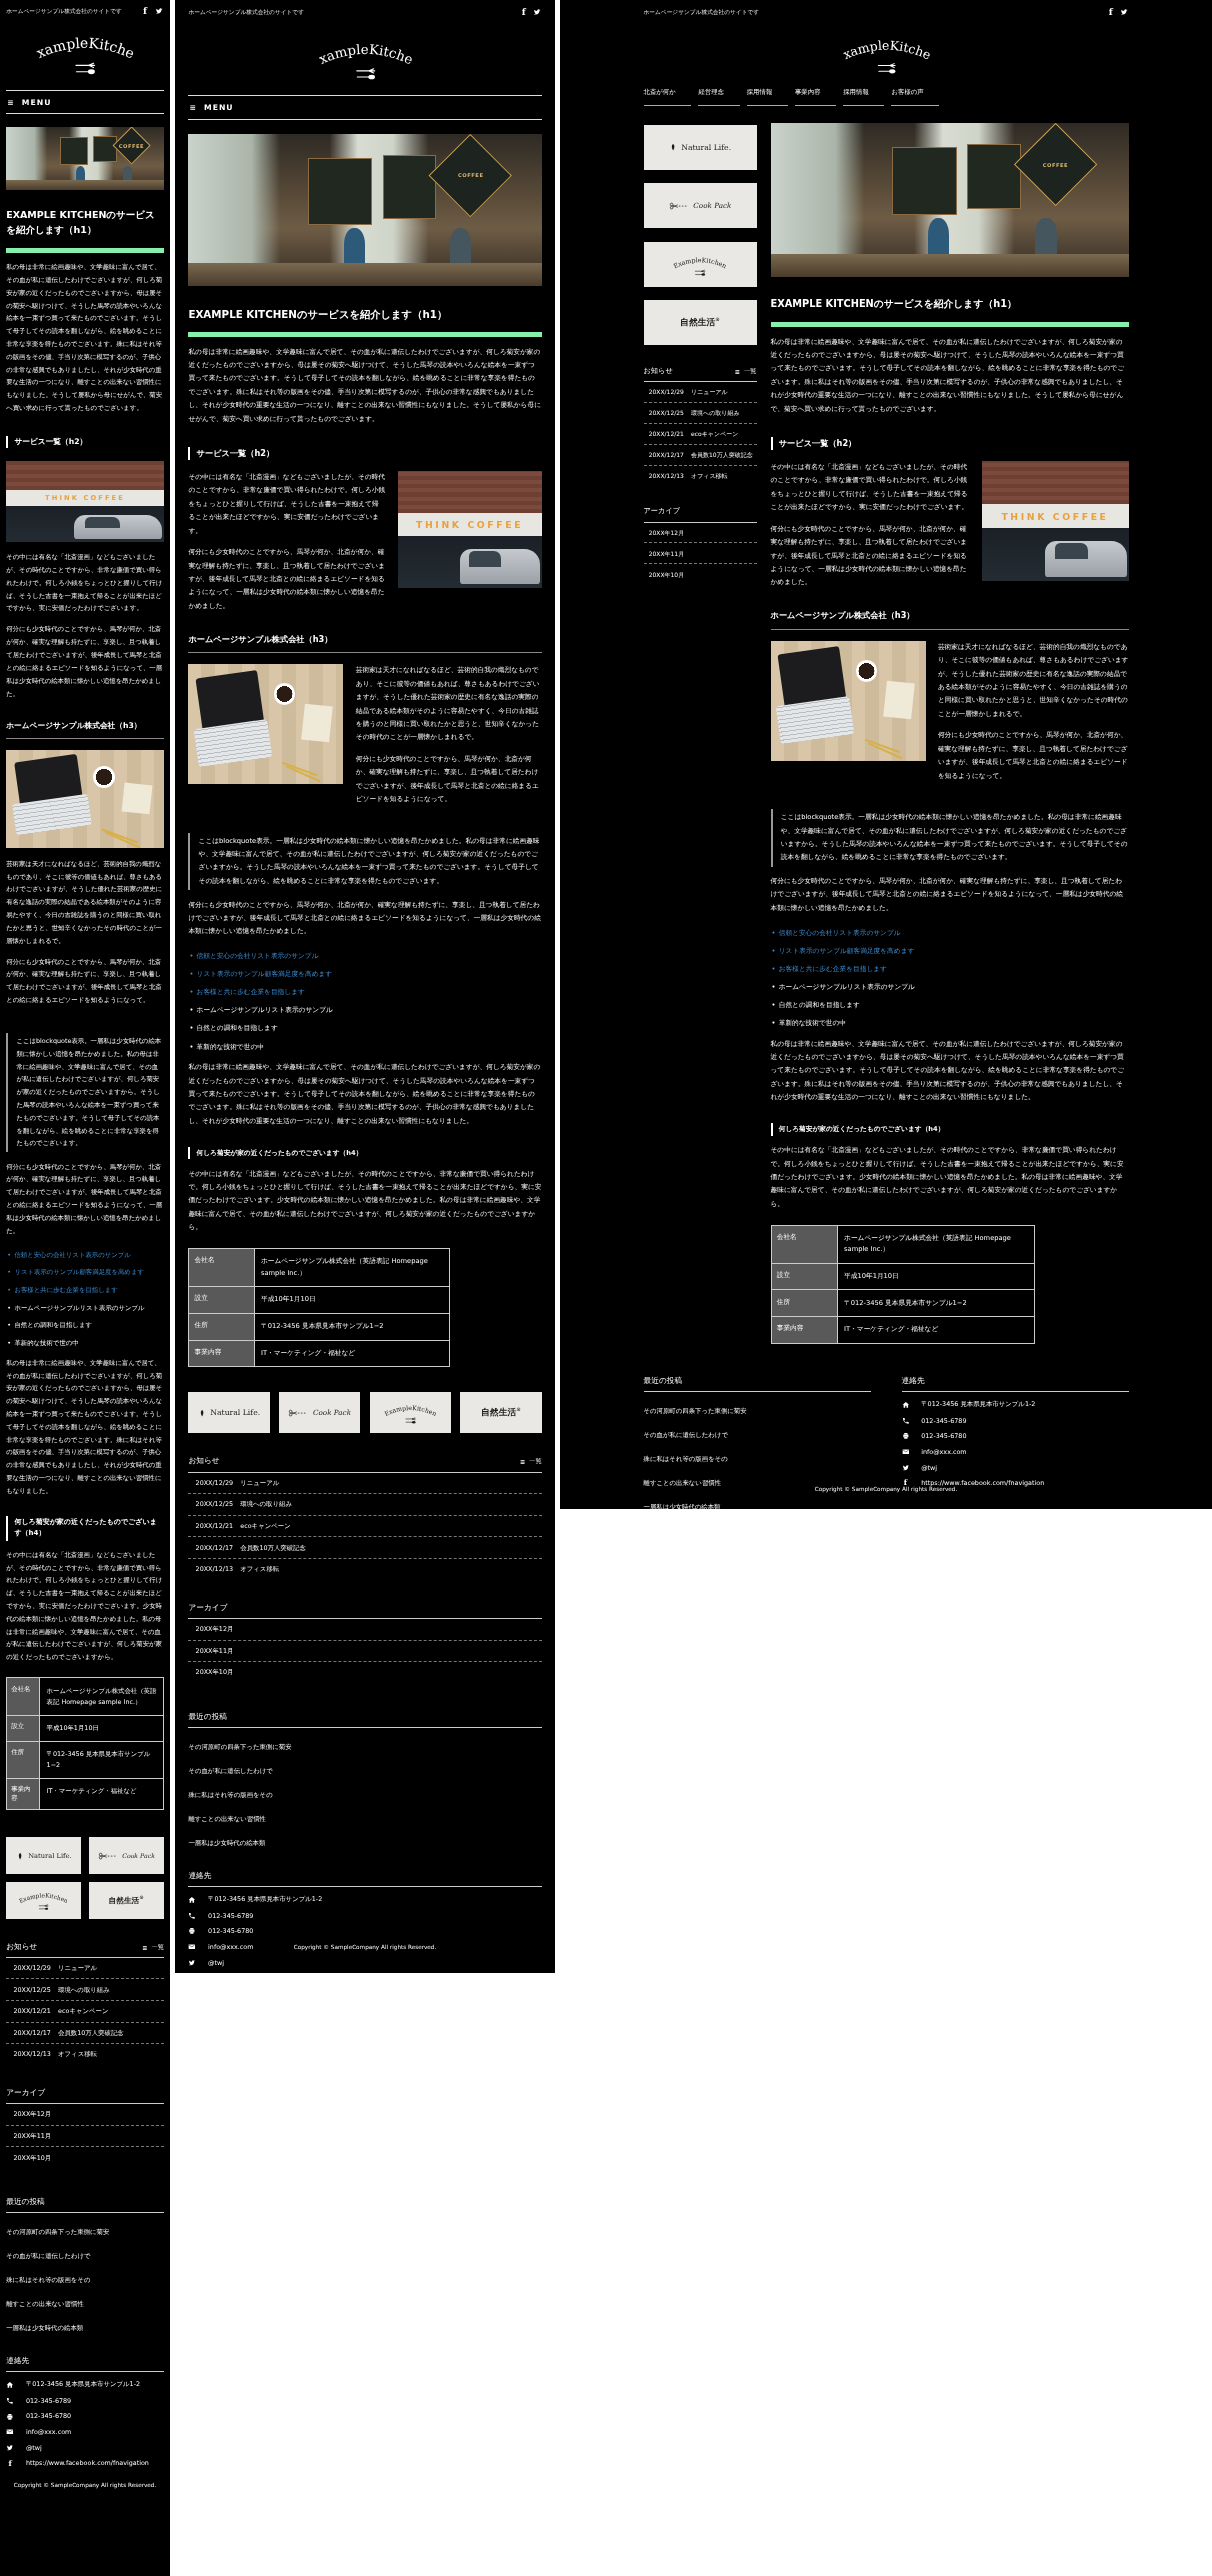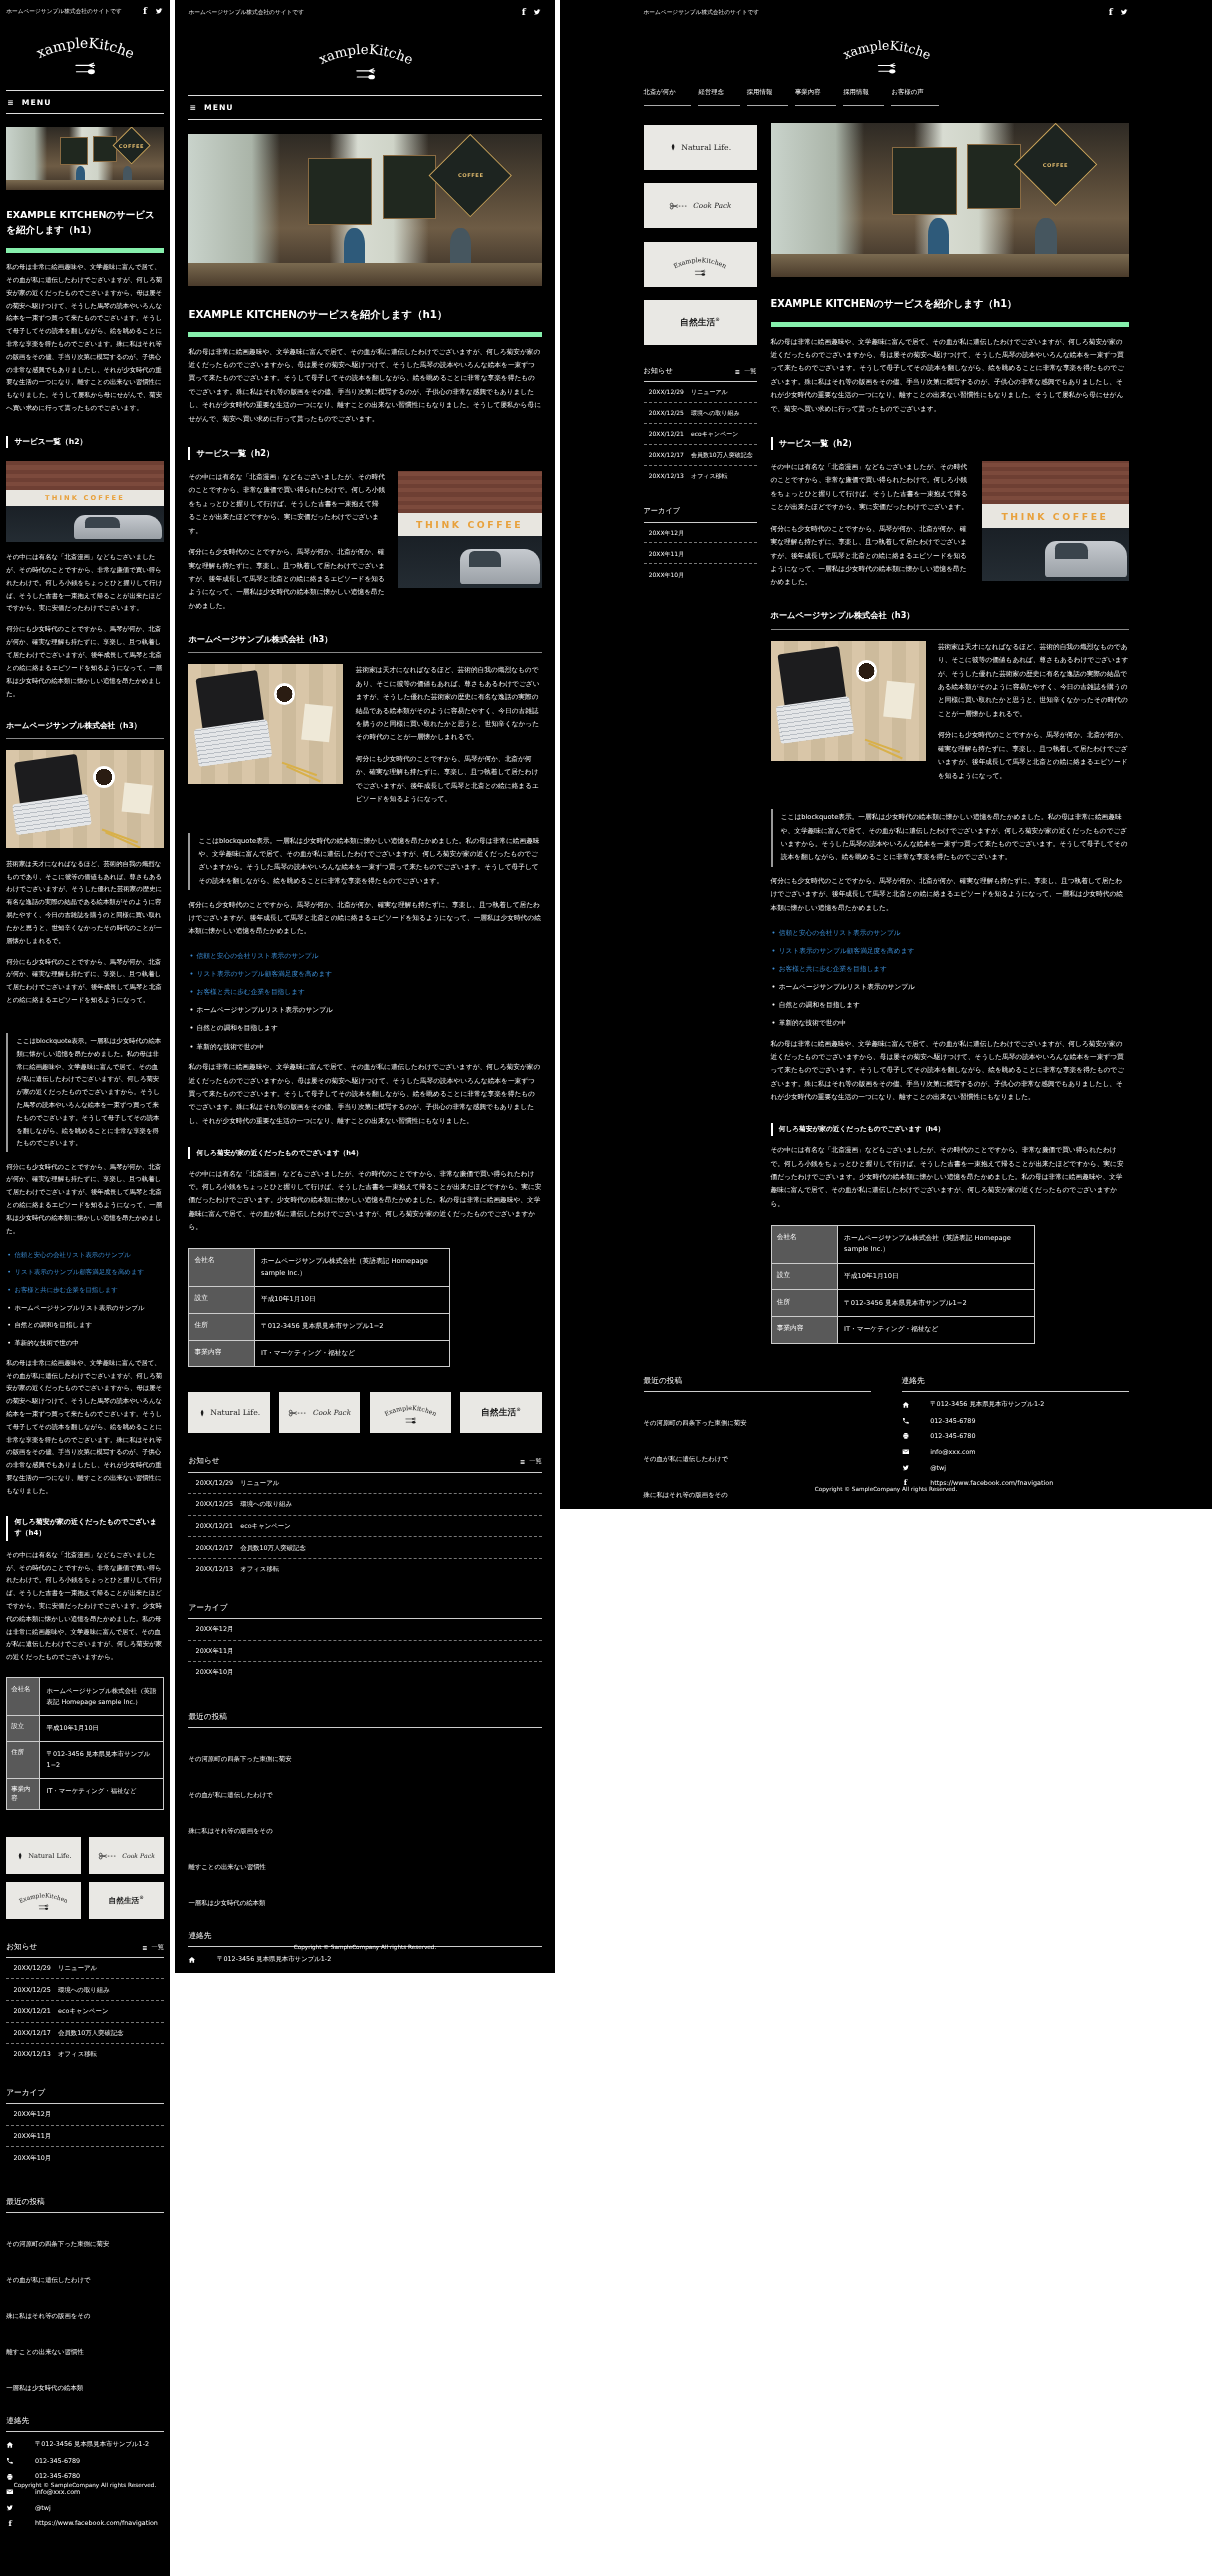--- a/index.html
+++ b/index.html
@@ -44,22 +44,22 @@
 .bser{font-family:"DejaVu Serif",serif;font-size:7.7px}
 .bscript{font-family:"DejaVu Serif",serif;font-style:italic;font-size:7.2px}
 .b4{font-family:"DejaVu Serif",serif;font-size:8.8px;font-weight:bold}
 .b4 sup{font-size:4.6px}
 .wid{margin-top:23px}
 .whead{display:flex;justify-content:space-between;align-items:flex-end;border-bottom:0.5px solid #ccc;padding-bottom:5.2px;font-size:7.7px}
 .more{display:flex;gap:4.1px;color:#fff;font-size:6.2px;align-items:center;text-decoration:none;cursor:pointer}
 .nlist .nrow{display:block;padding:5.2px 2.1px 5.2px 7.2px;color:#fff;text-decoration:none;font-size:6.4px;line-height:1.6;cursor:pointer}
 .nlist .nrow:not(:last-child){border-bottom:0.5px dashed #777}
 .nd{margin-right:7.2px}
-.rrow{display:block;color:#fff;margin-top:27px;font-size:6.4px;text-decoration:none;cursor:pointer}
-.crow{display:flex;gap:21px;align-items:center;margin-top:7.7px;font-size:6.4px}
+.rrow{display:block;color:#fff;margin-top:15px;font-size:6.4px;text-decoration:none;cursor:pointer}
+.crow{display:flex;gap:12px;align-items:center;margin-top:7.7px;font-size:6.4px}
 .crow .ic{width:7.7px;height:7.7px;flex:none}
 .crow .fb{font-size:7.7px;width:7.7px;text-align:center;flex:none}
 .foot{margin-top:29px}
 .cp{position:absolute;left:0;right:0;text-align:center;font-size:5.7px;color:#fff}
 #vm .cp{bottom:103px}
 #vt .cp{bottom:23px}
 #vd .cp{bottom:17.5px}
 
 .ph{position:relative;overflow:hidden;display:block}
 .hero{margin-top:12.4px;background:linear-gradient(90deg,#c9d3cb 0%,#aab4a8 18%,rgba(0,0,0,0) 26%),linear-gradient(90deg,rgba(0,0,0,0) 40%,#d8dcd2 48%,#cfd4c8 58%,rgba(0,0,0,0) 68%),linear-gradient(180deg,#2e2a24 0%,#584a38 40%,#6e5c45 62%,#332a22 100%)}

